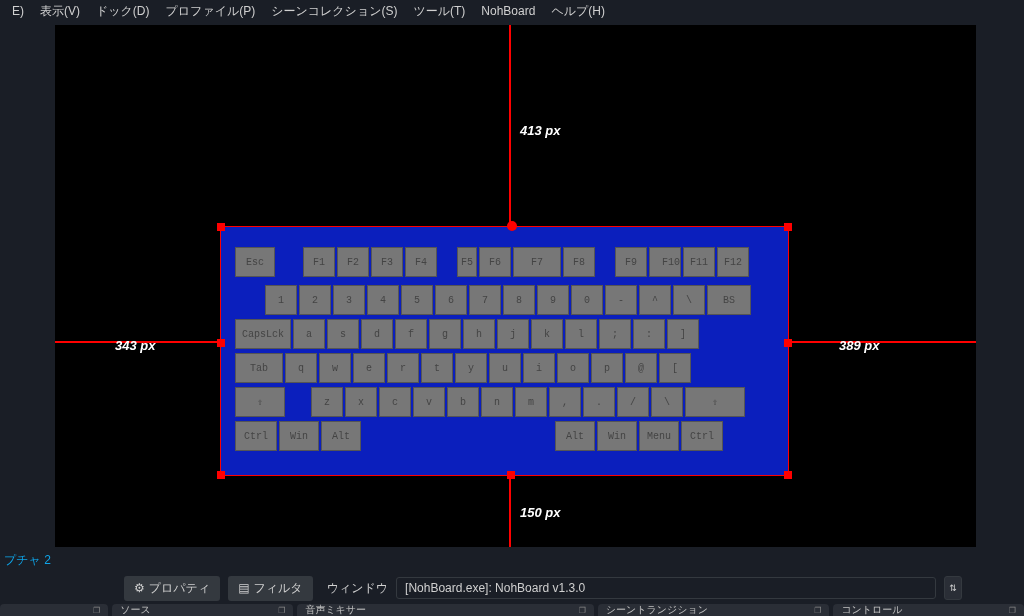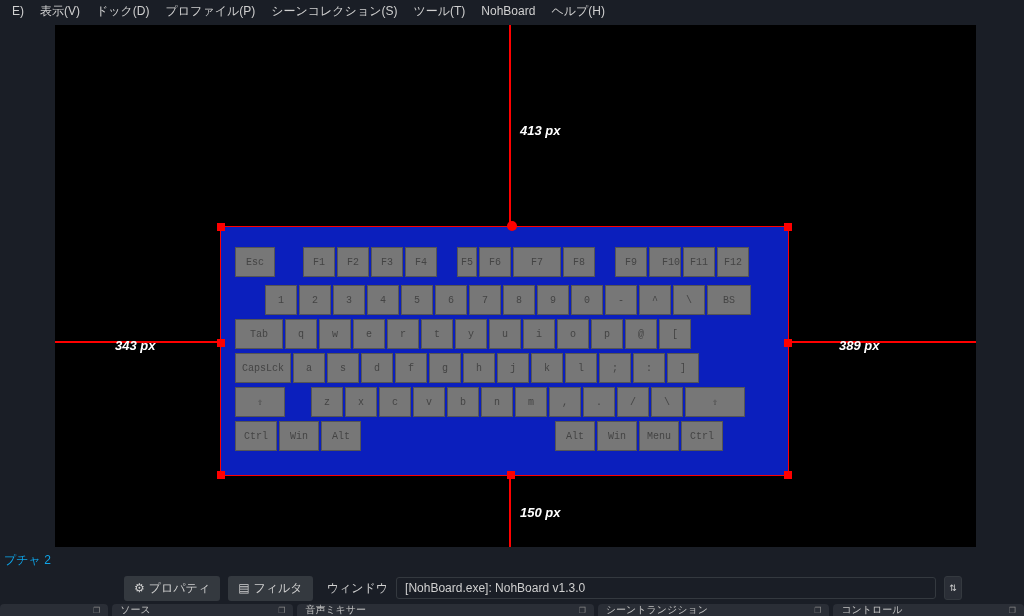--- a/index.html
+++ b/index.html
@@ -265,52 +265,52 @@
           <div class="key" style="width: 32px;">6</div>
           <div class="key" style="width: 32px;">7</div>
           <div class="key" style="width: 32px;">8</div>
           <div class="key" style="width: 32px;">9</div>
           <div class="key" style="width: 32px;">0</div>
           <div class="key" style="width: 32px;">-</div>
           <div class="key" style="width: 32px;">^</div>
           <div class="key" style="width: 32px;">\</div>
           <div class="key" style="width: 44px;">BS</div>
         </div>
+      <div class="row" id="kr4">
+          <div class="key" style="width: 56px;">CapsLck</div>
+          <div class="key" style="width: 32px;">a</div>
+          <div class="key" style="width: 32px;">s</div>
+          <div class="key" style="width: 32px;">d</div>
+          <div class="key" style="width: 32px;">f</div>
+          <div class="key" style="width: 32px;">g</div>
+          <div class="key" style="width: 32px;">h</div>
+          <div class="key" style="width: 32px;">j</div>
+          <div class="key" style="width: 32px;">k</div>
+          <div class="key" style="width: 32px;">l</div>
+          <div class="key" style="width: 32px;">;</div>
+          <div class="key" style="width: 32px;">:</div>
+          <div class="key" style="width: 32px;">]</div>
+          <div class="key gap" style="width: 48px;"></div>
+        </div>
       <div class="row" id="kr3">
           <div class="key" style="width: 48px;">Tab</div>
           <div class="key" style="width: 32px;">q</div>
           <div class="key" style="width: 32px;">w</div>
           <div class="key" style="width: 32px;">e</div>
           <div class="key" style="width: 32px;">r</div>
           <div class="key" style="width: 32px;">t</div>
           <div class="key" style="width: 32px;">y</div>
           <div class="key" style="width: 32px;">u</div>
           <div class="key" style="width: 32px;">i</div>
           <div class="key" style="width: 32px;">o</div>
           <div class="key" style="width: 32px;">p</div>
           <div class="key" style="width: 32px;">@</div>
           <div class="key" style="width: 32px;">[</div>
           <div class="key gap" style="width: 56px;"></div>
         </div>
-      <div class="row" id="kr4">
-          <div class="key" style="width: 56px;">CapsLck</div>
-          <div class="key" style="width: 32px;">a</div>
-          <div class="key" style="width: 32px;">s</div>
-          <div class="key" style="width: 32px;">d</div>
-          <div class="key" style="width: 32px;">f</div>
-          <div class="key" style="width: 32px;">g</div>
-          <div class="key" style="width: 32px;">h</div>
-          <div class="key" style="width: 32px;">j</div>
-          <div class="key" style="width: 32px;">k</div>
-          <div class="key" style="width: 32px;">l</div>
-          <div class="key" style="width: 32px;">;</div>
-          <div class="key" style="width: 32px;">:</div>
-          <div class="key" style="width: 32px;">]</div>
-          <div class="key gap" style="width: 48px;"></div>
-        </div>
       <div class="row" id="kr5">
           <div class="key" style="width: 50px;">⇧</div>
           <div class="key gap" style="width: 22px;"></div>
           <div class="key" style="width: 32px;">z</div>
           <div class="key" style="width: 32px;">x</div>
           <div class="key" style="width: 32px;">c</div>
           <div class="key" style="width: 32px;">v</div>
           <div class="key" style="width: 32px;">b</div>
           <div class="key" style="width: 32px;">n</div>
           <div class="key" style="width: 32px;">m</div>

